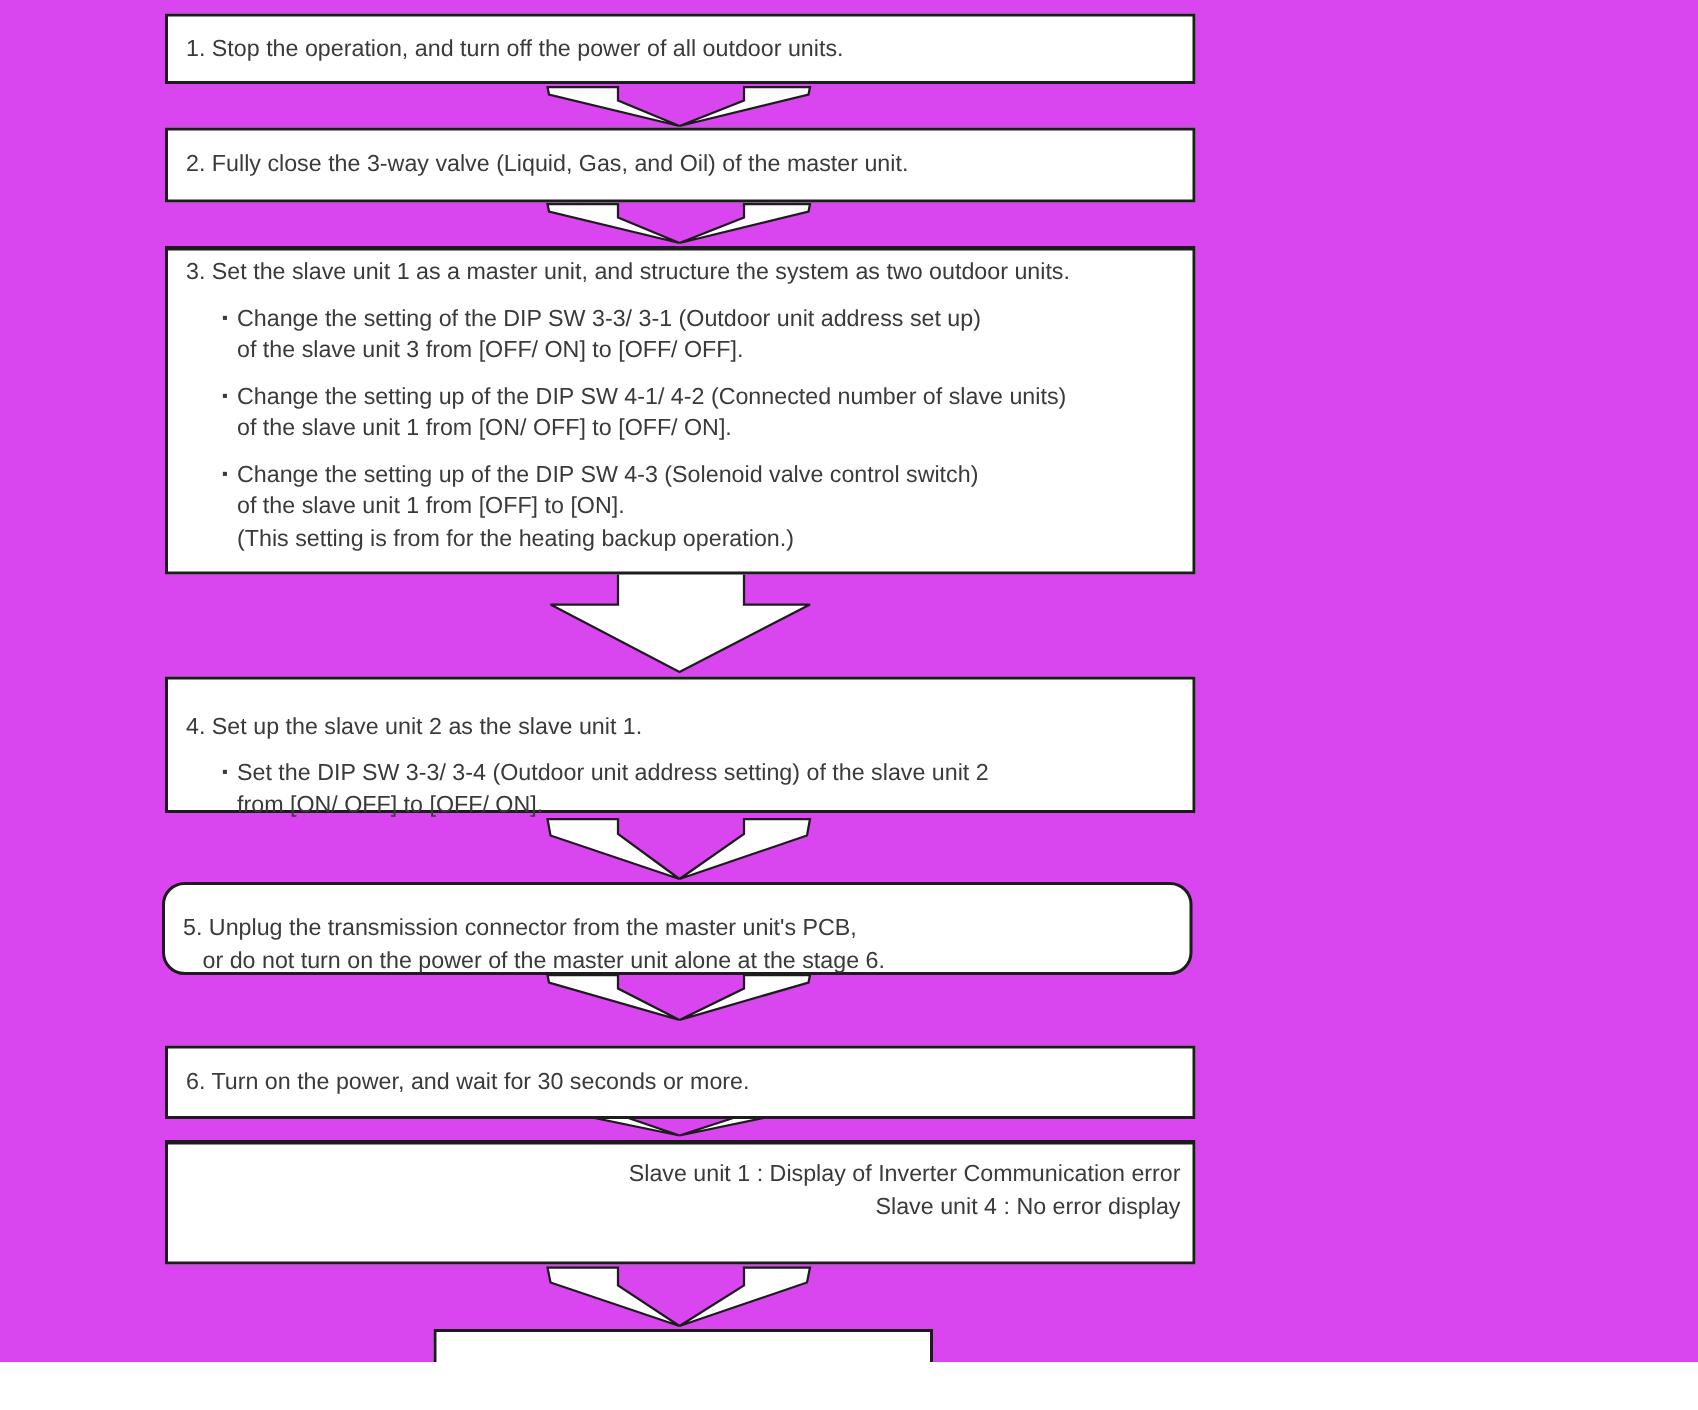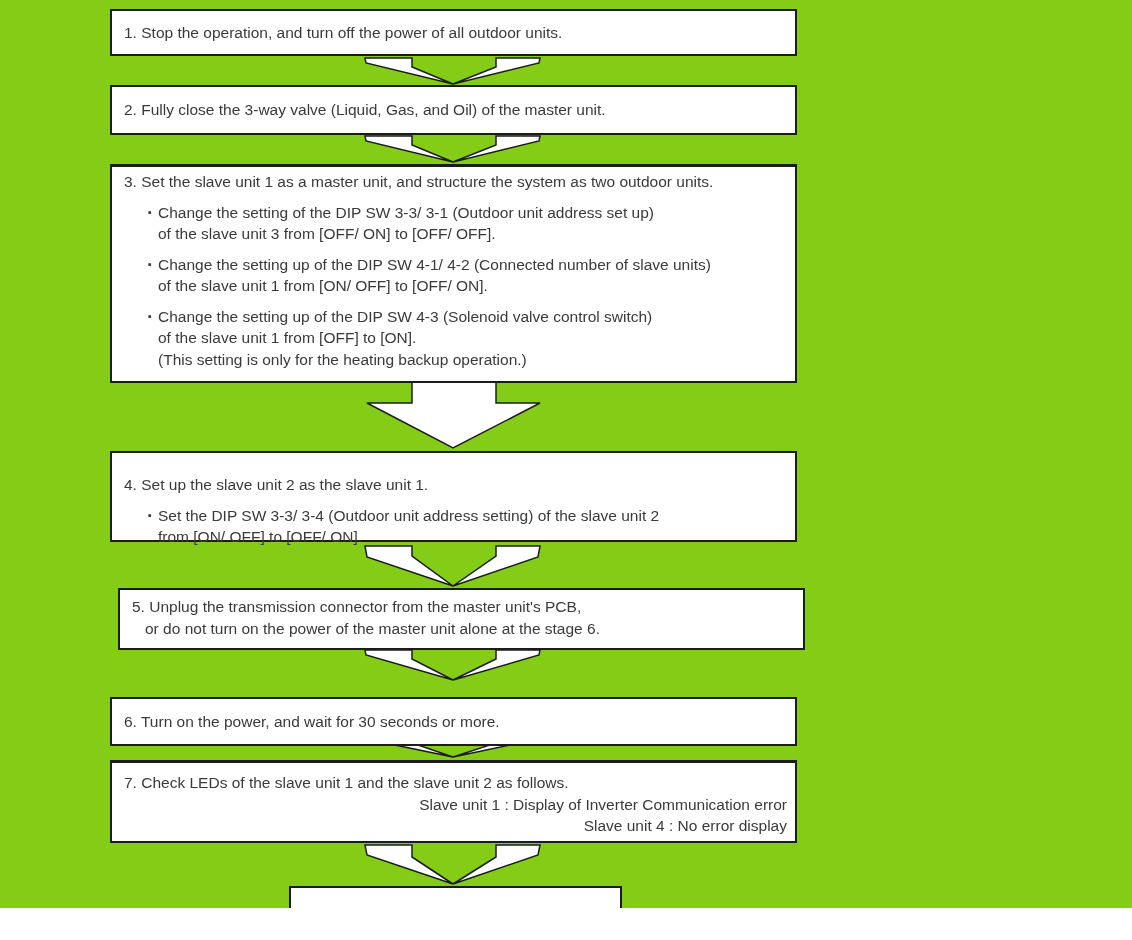--- a/index.html
+++ b/index.html
@@ -1,33 +1,33 @@
 <!DOCTYPE html>
 <html><head>
 <meta charset="utf-8">
 <style>
   html,body { margin:0; padding:0; background:#ffffff; }
   .page {
-    position:relative; width:1132px; height:908px; background:#84cc16;
+    position:relative; width:1132px; height:908px; background:#d946ef;
     font-family:"Liberation Sans", sans-serif;
     font-size:15.5px; line-height:21.5px; color:#3a3a3a;
     overflow:hidden;
   }
   .box {
     position:absolute; box-sizing:border-box;
     border:2px solid #1c1c1c; background:#ffffff; z-index:1;
   }
   .vcenter { display:flex; align-items:center; padding-left:12px; padding-right:8px; }
   .center  { display:flex; align-items:center; justify-content:center; text-align:center; }
 
   #box1 { left:110px; top:9px;   width:687px; height:47px; }
   #box2 { left:110px; top:85px;  width:687px; height:50px;text-align:right; }
   #box3 { left:110px; top:164px; width:687px; height:219px; border-top-width:3px; padding:4px 8px 0 12px; }
   #box4 { left:110px; top:451px; width:687px; height:91px;  padding:21px 8px 0 12px; }
-  #box5 { left:118px; top:588px; width:687px; height:62px;  padding:6px 8px 0 12px; }
+  #box5 { left:108px; top:588px; width:687px; height:62px;  padding:18px 8px 0 12px;border-radius:15px; }
   #box6 { left:110px; top:683px; width:687px; height:49px;margin-top:14px; }
   #box7 { left:110px; top:760px; width:687px; height:83px; border-top-width:3px; padding:9px 8px 0 12px; }
   #box8 { left:289px; top:886px; width:333px; height:48px;align-items:flex-end; }
 
   .bullet { display:flex; margin-top:9px; margin-left:24px; }
   .bullet .marker { width:10px; flex:none; font-size:11px; }
   .indent2 { padding-left:13px; }
   .sub { padding-left:48px;text-align:right; }
 
   #arrows { position:absolute; left:0; top:0; z-index:0; }
@@ -90,21 +90,21 @@
       <div>
         <div>Change the setting up of the DIP SW 4-1/ 4-2 (Connected number of slave units)</div>
         <div>of the slave unit 1 from [ON/ OFF] to [OFF/ ON].</div>
       </div>
     </div>
     <div class="bullet">
       <span class="marker">▪</span>
       <div>
         <div>Change the setting up of the DIP SW 4-3 (Solenoid valve control switch)</div>
         <div>of the slave unit 1 from [OFF] to [ON].</div>
-        <div>(This setting is only for the heating backup operation.)</div>
+        <div>(This setting is from for the heating backup operation.)</div>
       </div>
     </div>
   </div>
 
   <div id="box4" class="box">
     <div>4. Set up the slave unit 2 as the slave unit 1.</div>
     <div class="bullet">
       <span class="marker">▪</span>
       <div>
         <div>Set the DIP SW 3-3/ 3-4 (Outdoor unit address setting) of the slave unit 2</div>
@@ -116,21 +116,20 @@
   <div id="box5" class="box">
     <div>5. Unplug the transmission connector from the master unit's PCB,</div>
     <div class="indent2">or do not turn on the power of the master unit alone at the stage 6.</div>
   </div>
 
   <div id="box6" class="box vcenter">
     <span>6. Turn on the power, and wait for 30 seconds or more.</span>
   </div>
 
   <div id="box7" class="box">
-    <div>7. Check LEDs of the slave unit 1 and the slave unit 2 as follows.</div>
     <div class="sub">Slave unit 1 : Display of Inverter Communication error</div>
     <div class="sub">Slave unit 4 : No error display</div>
   </div>
 
   <div id="box8" class="box center">
     <span>8. It is ready for Backup operation.</span>
   </div>
 
 </div>
 

